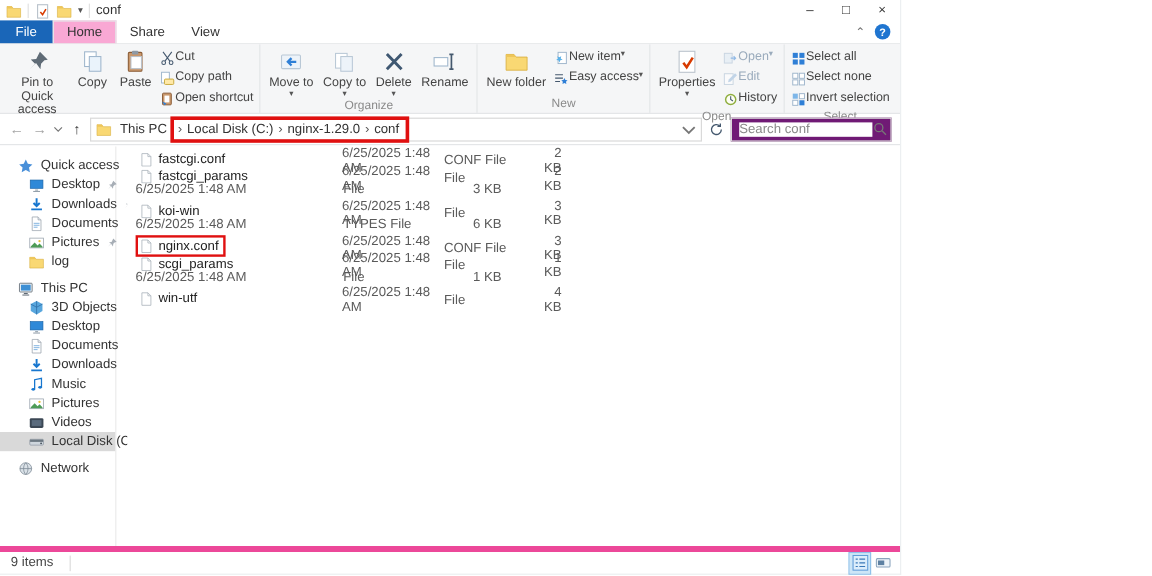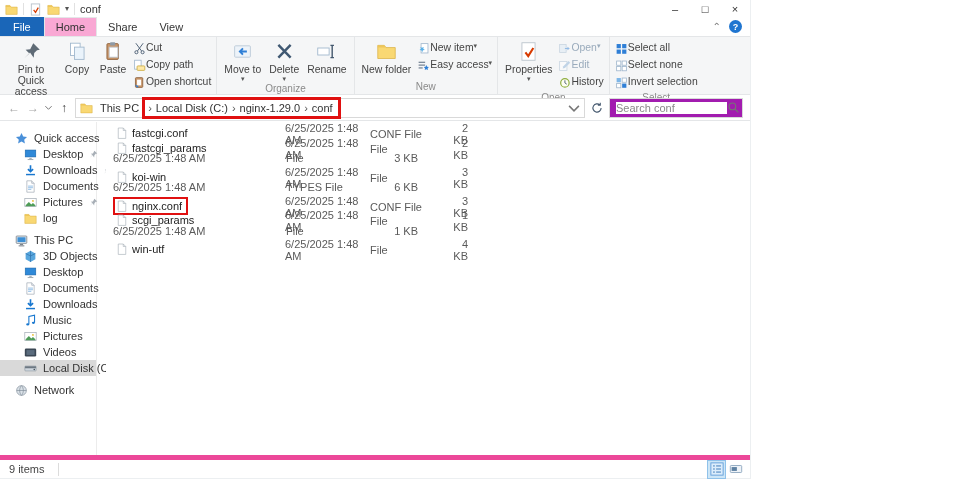--- a/index.html
+++ b/index.html
@@ -47,21 +47,21 @@
   .addr{position:absolute;top:95px;left:0;right:0;height:26px;display:flex;align-items:center;
     padding:0 7px 0 6px;border-bottom:1px solid #e4e6e8;gap:3px}
   .navg{width:16px;text-align:center;font-size:12px}
   .abox{flex:1;height:20px;border:1px solid #d9d9d9;background:#fff;display:flex;align-items:center;padding:0 3px 0 4px;gap:2px;color:#333}
   .abox .ic.fold{width:13px;height:12px;margin-right:2px}
   .crumb{padding:0 3px;white-space:nowrap}
   .crumb-sep{color:#555;font-size:11px;padding:0 1px}
   .crumb-annotated{display:inline-flex;align-items:center;outline:3px solid var(--annotation);outline-offset:2px;margin-left:5px}
   .abox-chev{margin-left:auto;width:14px;height:12px}
   .refresh-btn{width:18px;height:18px;display:flex;align-items:center;justify-content:center}
-  .search{width:134px;height:20px;border:1px solid #d9d9d9;display:flex;align-items:center;padding:0 2px 0 6px;flex:none;background:#a21caf}
+  .search{width:134px;height:20px;border:1px solid #d9d9d9;display:flex;align-items:center;padding:0 2px 0 6px;flex:none;background:#701a75}
   .search input{border:none;outline:none;flex:1;min-width:0;font:inherit;color:#333}
   .search input::placeholder{color:#8a8a8a}
   .search .ic{width:13px;height:13px}
 
   
   .side{position:absolute;left:0;top:122px;width:97px;bottom:23px;border-right:1px solid #ececec;padding-top:8px;color:#333;background:#fff}
   .side-item{display:flex;align-items:center;height:16px;padding-left:15px;gap:6px;white-space:nowrap}
   .side-item.lvl1{padding-left:24px}
   .side-item .ic{width:13px;height:13px}
   .side-item .pin{margin-left:auto;margin-right:7px;width:9px;height:9px;opacity:.75}
@@ -209,20 +209,30 @@
                 <rect x="3" y="5.5" width="18" height="13" rx="1" fill="#edf3f9" stroke="#b9c8d6"></rect>
                 <path d="M17 12H9.5M12.5 8.5L9 12l3.5 3.5" stroke="#2f7fd6" stroke-width="2.2" fill="none"></path>
               </svg>
             </span>
           <span>Move to</span>
             <span class="dd">▾</span>
         </div>
         <div class="rb-big">
           <span class="ic">
               <svg viewBox="0 0 24 24">
+                <rect x="3" y="4" width="11" height="14" fill="#fff" stroke="#b9c8d6"></rect>
+                <rect x="8" y="7" width="11" height="14" fill="#edf3f9" stroke="#b9c8d6"></rect>
+              </svg>
+            </span>
+          <span>Copy to</span>
+            <span class="dd">▾</span>
+        </div>
+        <div class="rb-big">
+          <span class="ic">
+              <svg viewBox="0 0 24 24">
                 <path d="M5 4.5L19 19M19 4.5L5 19" stroke="#3f5872" stroke-width="2.8"></path>
               </svg>
             </span>
           <span>Delete</span>
             <span class="dd">▾</span>
         </div>
         <div class="rb-big">
           <span class="ic">
               <svg viewBox="0 0 24 24">
                 <rect x="2" y="8" width="13" height="8" fill="#fff" stroke="#9fb6cc"></rect>

